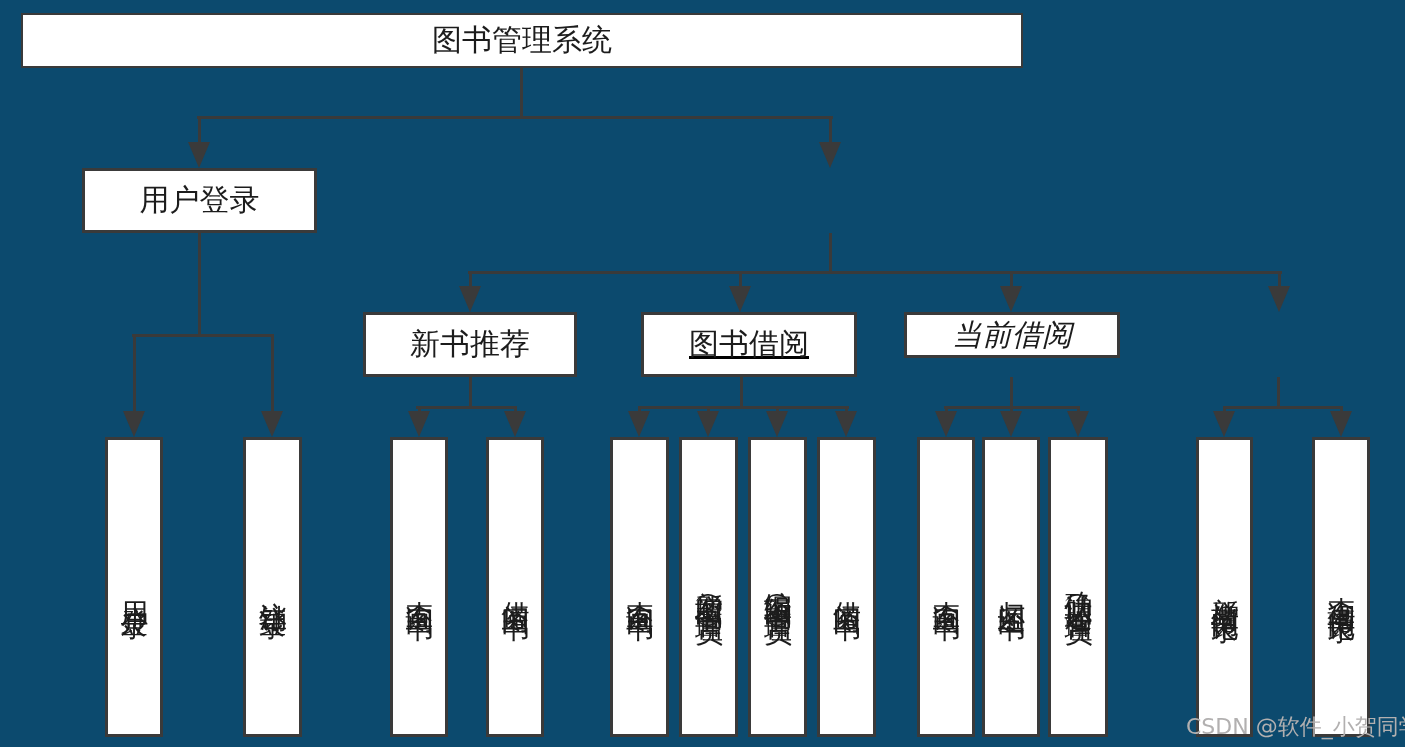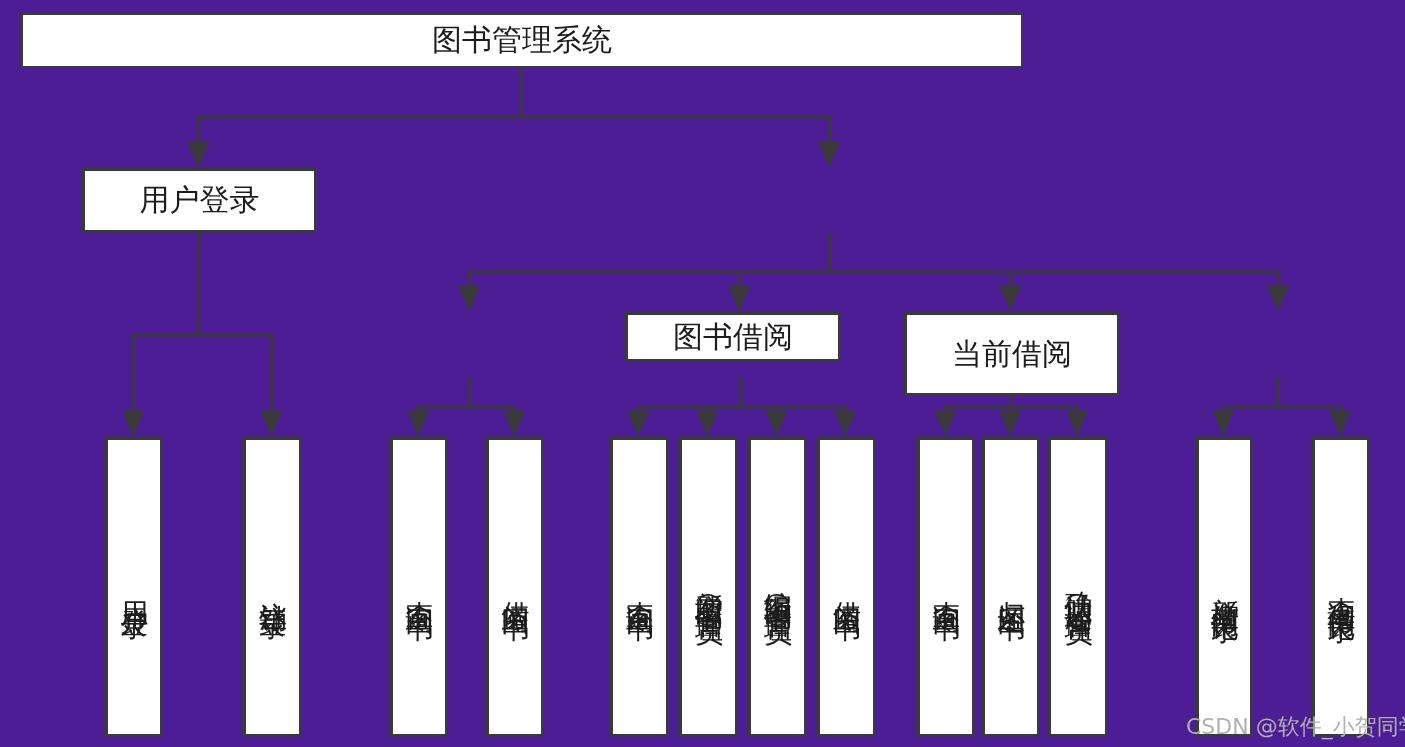--- a/index.html
+++ b/index.html
@@ -1,20 +1,20 @@
 <!DOCTYPE html>
 <html><head>
 <meta charset="utf-8">
 <style>
   html, body { margin: 0; padding: 0; background: #ffffff; }
   .canvas {
     position: relative;
     width: 1405px;
     height: 747px;
-    background: #4c1d95;
+    background: #0c4a6e;
     font-family: "DejaVu Sans", "Liberation Sans", sans-serif;
     overflow: hidden;
   }
   
   .hbox {
     position: absolute;
     box-sizing: border-box;
     background: #ffffff;
     border: 3px solid #3a3a3a;
     display: flex;
@@ -81,26 +81,29 @@
 
   <div class="hbox root" style="left:21px; top:13px; width:1002px; height:55px;">
     <span>图书管理系统</span>
   </div>
 
   <div class="hbox" style="left:82px; top:168px; width:235px; height:65px;">
     <span>用户登录</span>
   </div>
 
 
-
-  <div class="hbox" style="left:625px; top:312px; width:216px; height:50px;">
+  <div class="hbox" style="left:363px; top:312px; width:214px; height:65px;">
+    <span>新书推荐</span>
+  </div>
+
+  <div class="hbox" style="left:641px; top:312px; width:216px; height:65px;text-decoration:underline;">
     <span>图书借阅</span>
   </div>
 
-  <div class="hbox" style="left:904px; top:312px; width:216px; height:84px;">
+  <div class="hbox" style="left:904px; top:312px; width:216px; height:46px;font-style:italic;">
     <span>当前借阅</span>
   </div>
 
 
   <div class="vbox" style="left:105px; width:58px;">
     <span>用户登录</span>
   </div>
   <div class="vbox" style="left:243px; width:59px;">
     <span>注销登录</span>
   </div>

